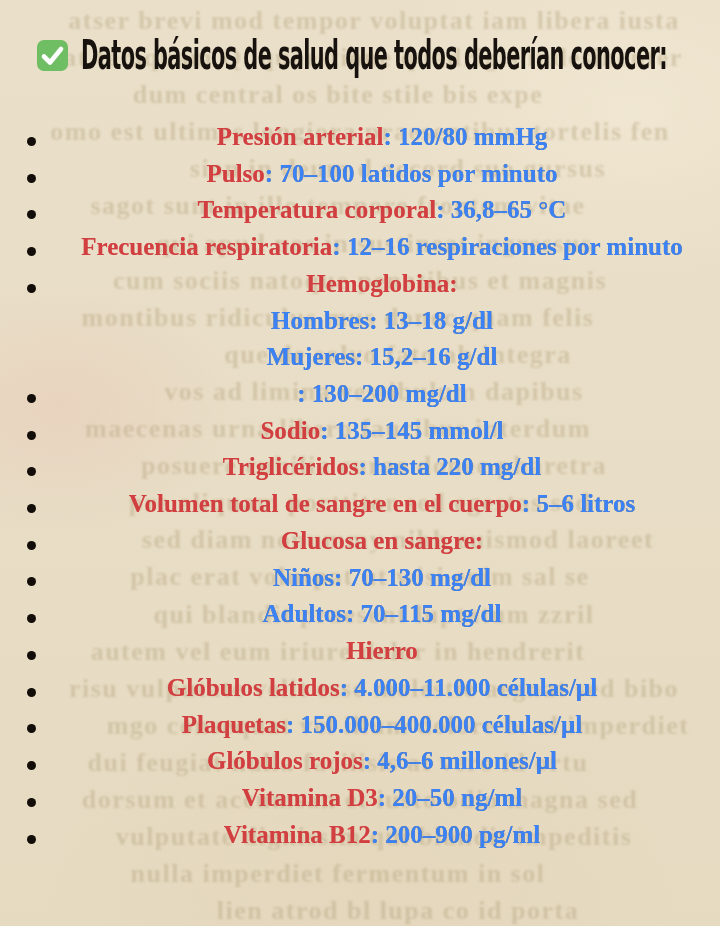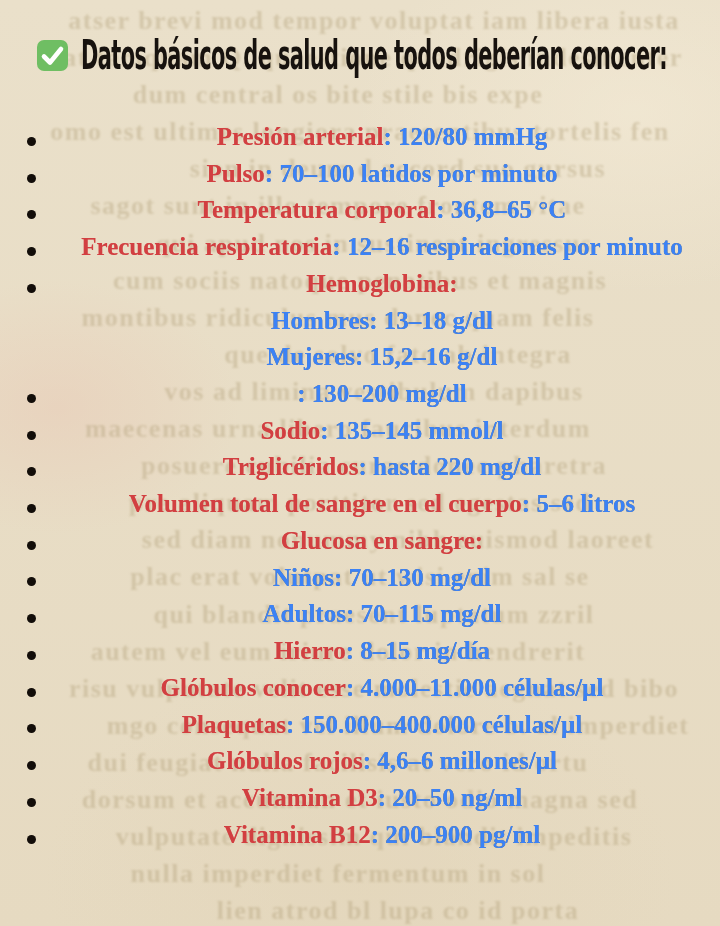--- a/index.html
+++ b/index.html
@@ -174,25 +174,24 @@
         <span class="val">Niños: 70–130 mg/dl</span>
   </div>
       <div class="row">
     <span class="dot"></span>
     <span class="lbl"></span>
         <span class="val">Adultos: 70–115 mg/dl</span>
   </div>
       <div class="row">
     <span class="dot"></span>
     <span class="lbl">Hierro</span>
-        <span class="val">: 8–15 mg/día</span>
-  </div>
-      <div class="row">
-    <span class="dot"></span>
-    <span class="lbl">Glóbulos conocer</span>
+  </div>
+      <div class="row">
+    <span class="dot"></span>
+    <span class="lbl">Glóbulos latidos</span>
         <span class="val">: 4.000–11.000 células/µl</span>
   </div>
       <div class="row">
     <span class="dot"></span>
     <span class="lbl">Plaquetas</span>
         <span class="val">: 150.000–400.000 células/µl</span>
   </div>
       <div class="row">
     <span class="dot"></span>
     <span class="lbl">Glóbulos rojos</span>

